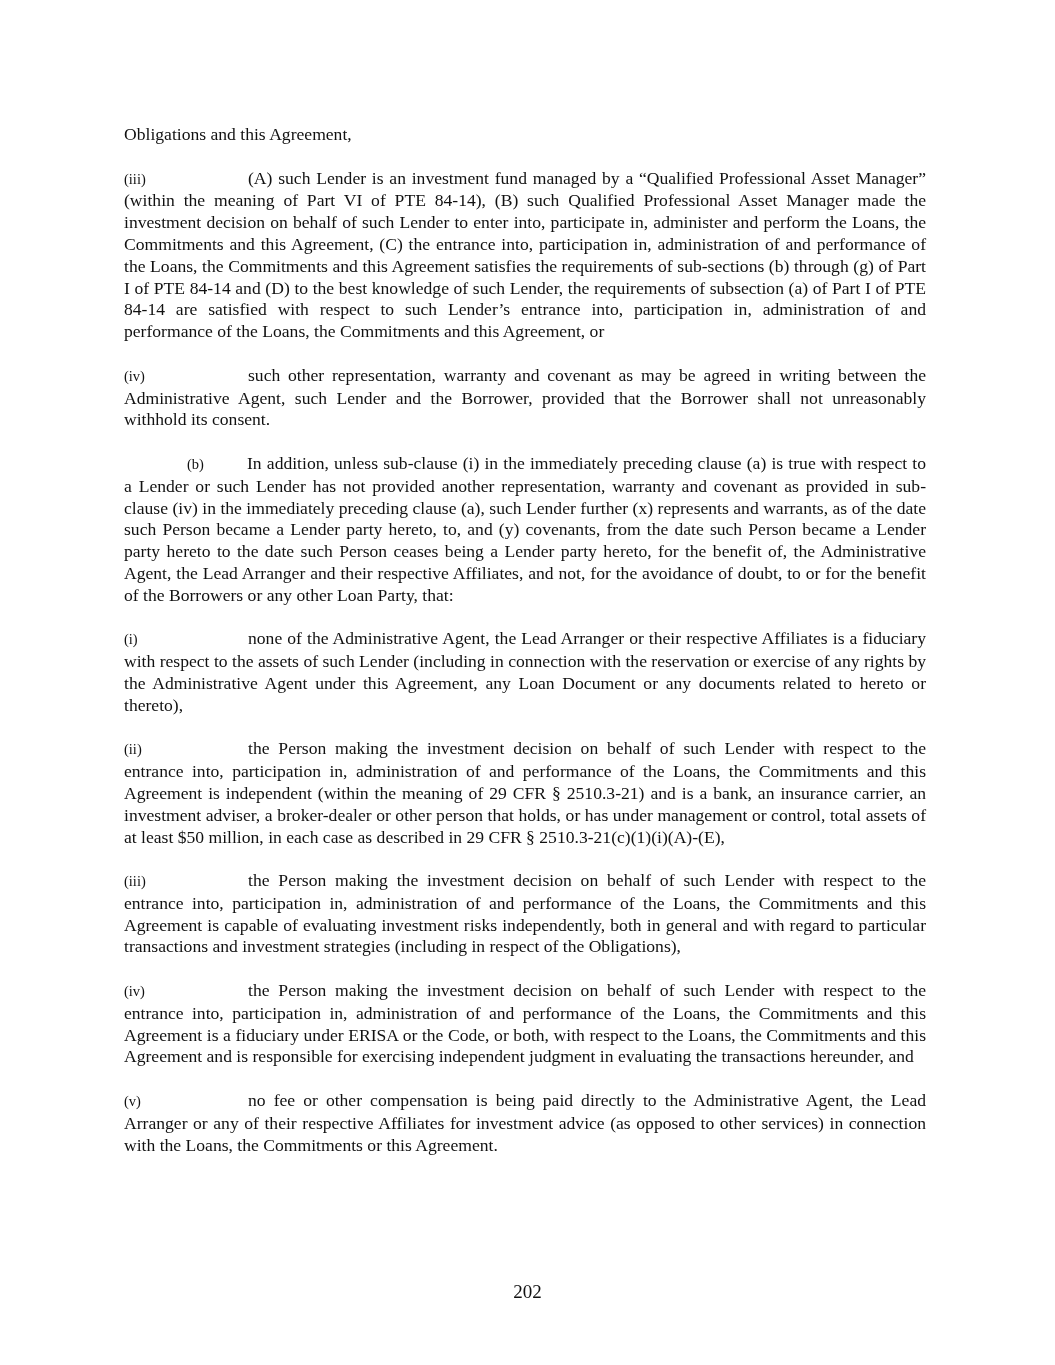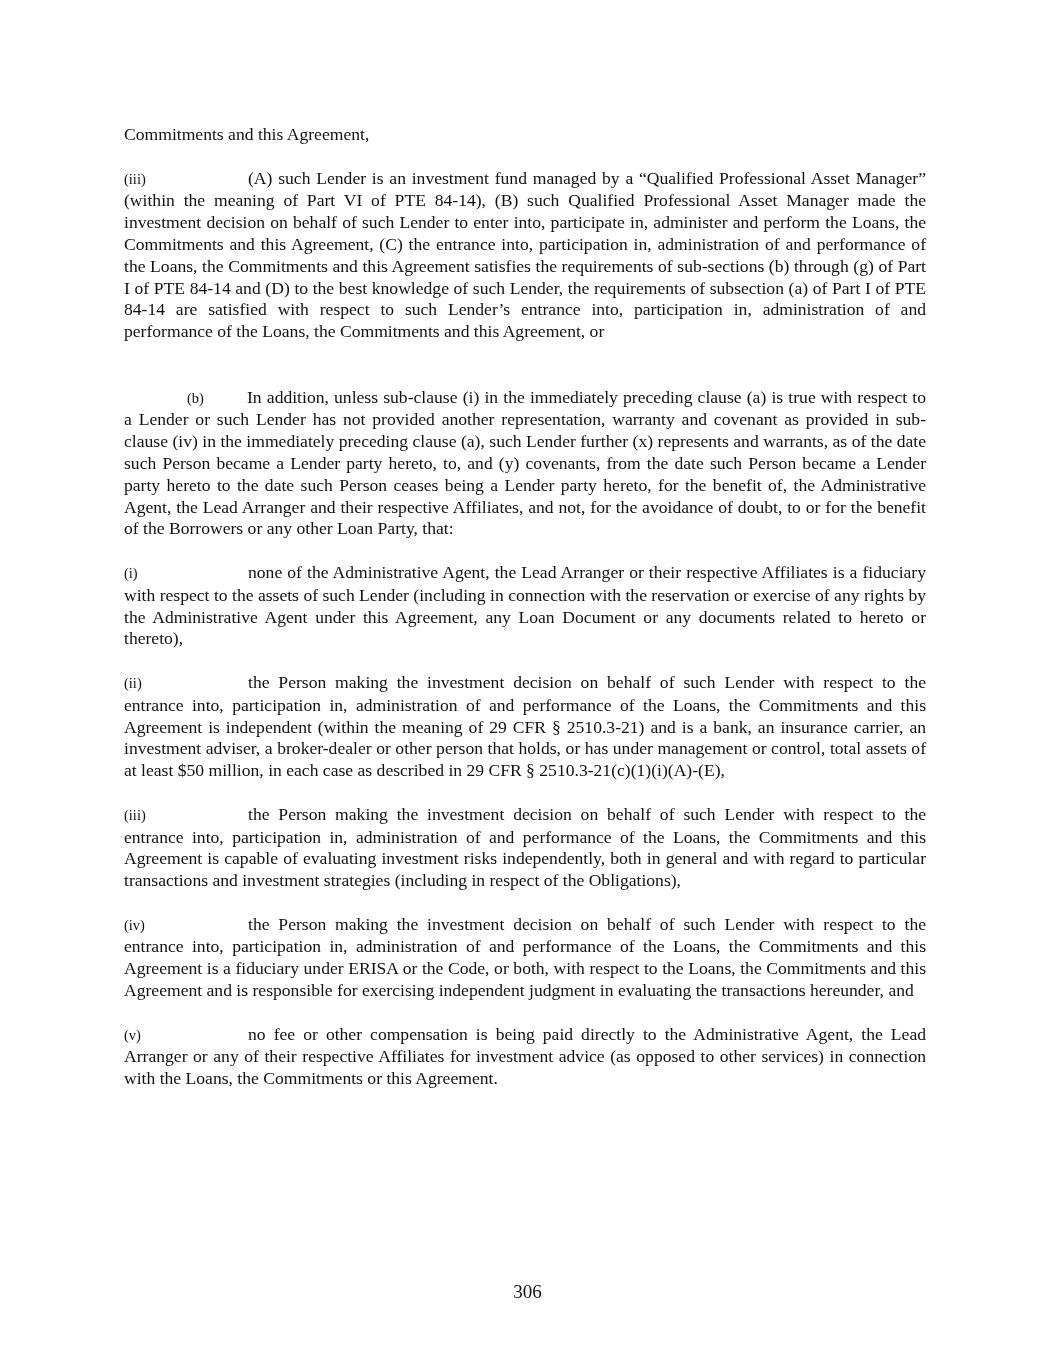--- a/index.html
+++ b/index.html
@@ -21,28 +21,31 @@
   .label.narrow { width: 60px; margin-left: 63px; }
   .page-number {
     position: absolute; top: 1281px; left: 0; width: 1055px;
     text-align: center; font-size: 19px;
   }
 </style>
 </head>
 <body>
 
 <div class="page">
-  <p class="para">Commitments and this Agreement,</p>
+  <p class="para">Obligations and this Agreement,</p>
   <div class="gap"></div>
 
   <p class="para">
     <span class="label wide">(iii)</span><span>(A) such Lender is an investment fund managed by a “Qualified Professional Asset Manager” (within the meaning of Part VI of PTE 84-14), (B) such Qualified Professional Asset Manager made the investment decision on behalf of such Lender to enter into, participate in, administer and perform the Loans, the Commitments and this Agreement, (C) the entrance into, participation in, administration of and performance of the Loans, the Commitments and this Agreement satisfies the requirements of sub-sections (b) through (g) of Part I of PTE 84-14 and (D) to the best knowledge of such Lender, the requirements of subsection (a) of Part I of PTE 84-14 are satisfied with respect to such Lender’s entrance into, participation in, administration of and performance of the Loans, the Commitments and this Agreement, or</span>
   </p>
   <div class="gap"></div>
 
+  <p class="para">
+    <span class="label wide">(iv)</span><span>such other representation, warranty and covenant as may be agreed in writing between the Administrative Agent, such Lender and the Borrower, provided that the Borrower shall not unreasonably withhold its consent.</span>
+  </p>
   <div class="gap"></div>
 
   <p class="para">
     <span class="label narrow">(b)</span><span>In addition, unless sub-clause (i) in the immediately preceding clause (a) is true with respect to a Lender or such Lender has not provided another representation, warranty and covenant as provided in sub-clause (iv) in the immediately preceding clause (a), such Lender further (x) represents and warrants, as of the date such Person became a Lender party hereto, to, and (y) covenants, from the date such Person became a Lender party hereto to the date such Person ceases being a Lender party hereto, for the benefit of, the Administrative Agent, the Lead Arranger and their respective Affiliates, and not, for the avoidance of doubt, to or for the benefit of the Borrowers or any other Loan Party, that:</span>
   </p>
   <div class="gap"></div>
 
   <p class="para">
     <span class="label wide">(i)</span><span>none of the Administrative Agent, the Lead Arranger or their respective Affiliates is a fiduciary with respect to the assets of such Lender (including in connection with the reservation or exercise of any rights by the Administrative Agent under this Agreement, any Loan Document or any documents related to hereto or thereto),</span>
   </p>
@@ -61,13 +64,13 @@
   <p class="para">
     <span class="label wide">(iv)</span><span>the Person making the investment decision on behalf of such Lender with respect to the entrance into, participation in, administration of and performance of the Loans, the Commitments and this Agreement is a fiduciary under ERISA or the Code, or both, with respect to the Loans, the Commitments and this Agreement and is responsible for exercising independent judgment in evaluating the transactions hereunder, and</span>
   </p>
   <div class="gap"></div>
 
   <p class="para">
     <span class="label wide">(v)</span><span>no fee or other compensation is being paid directly to the Administrative Agent, the Lead Arranger or any of their respective Affiliates for investment advice (as opposed to other services) in connection with the Loans, the Commitments or this Agreement.</span>
   </p>
 </div>
 
-<div class="page-number">306</div>
+<div class="page-number">202</div>
 
 </body></html>

